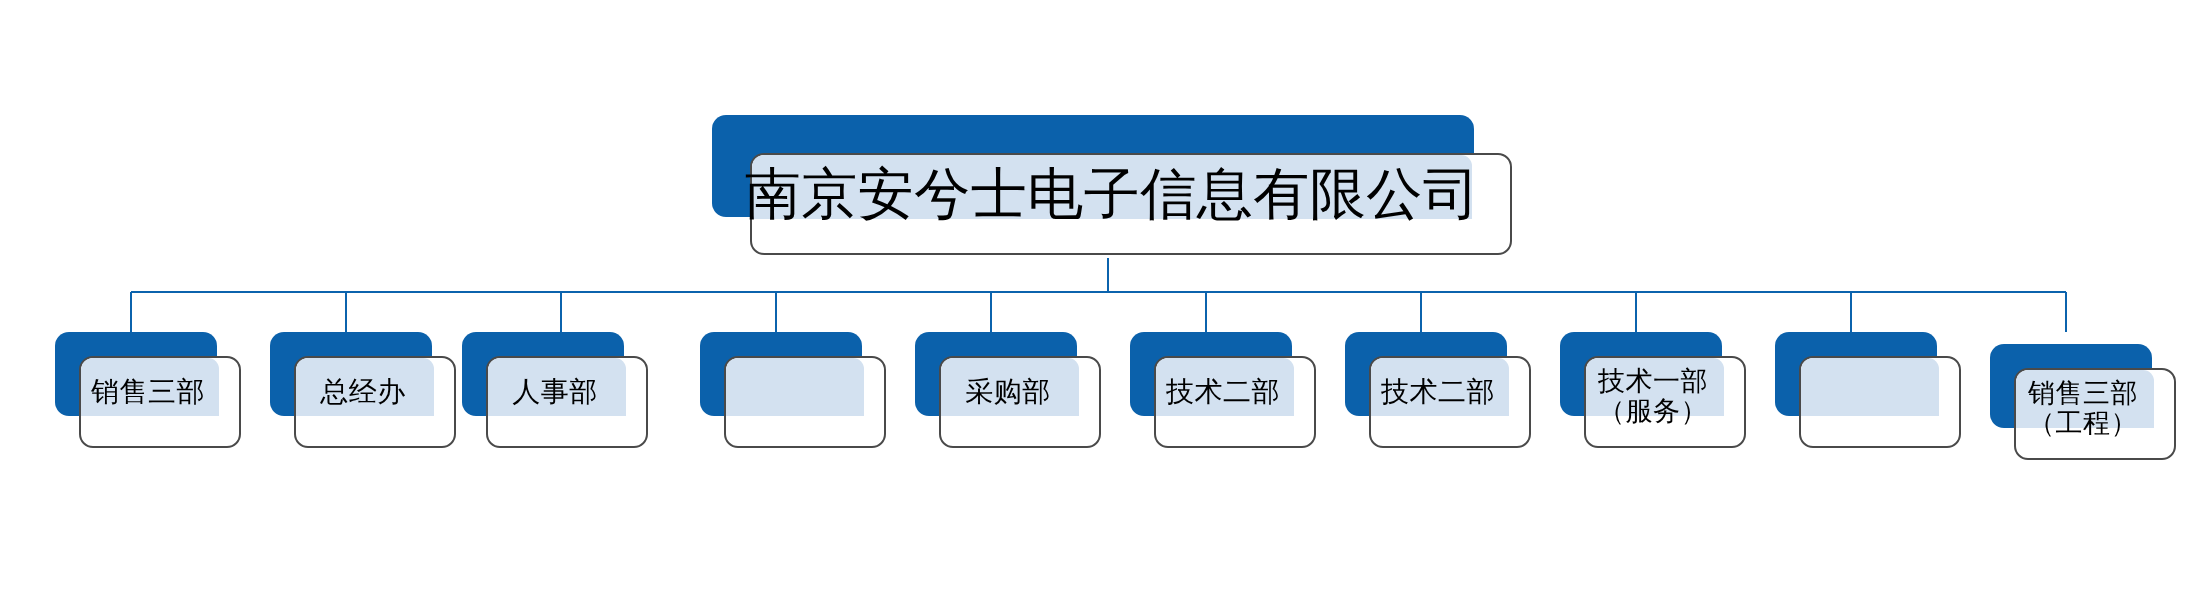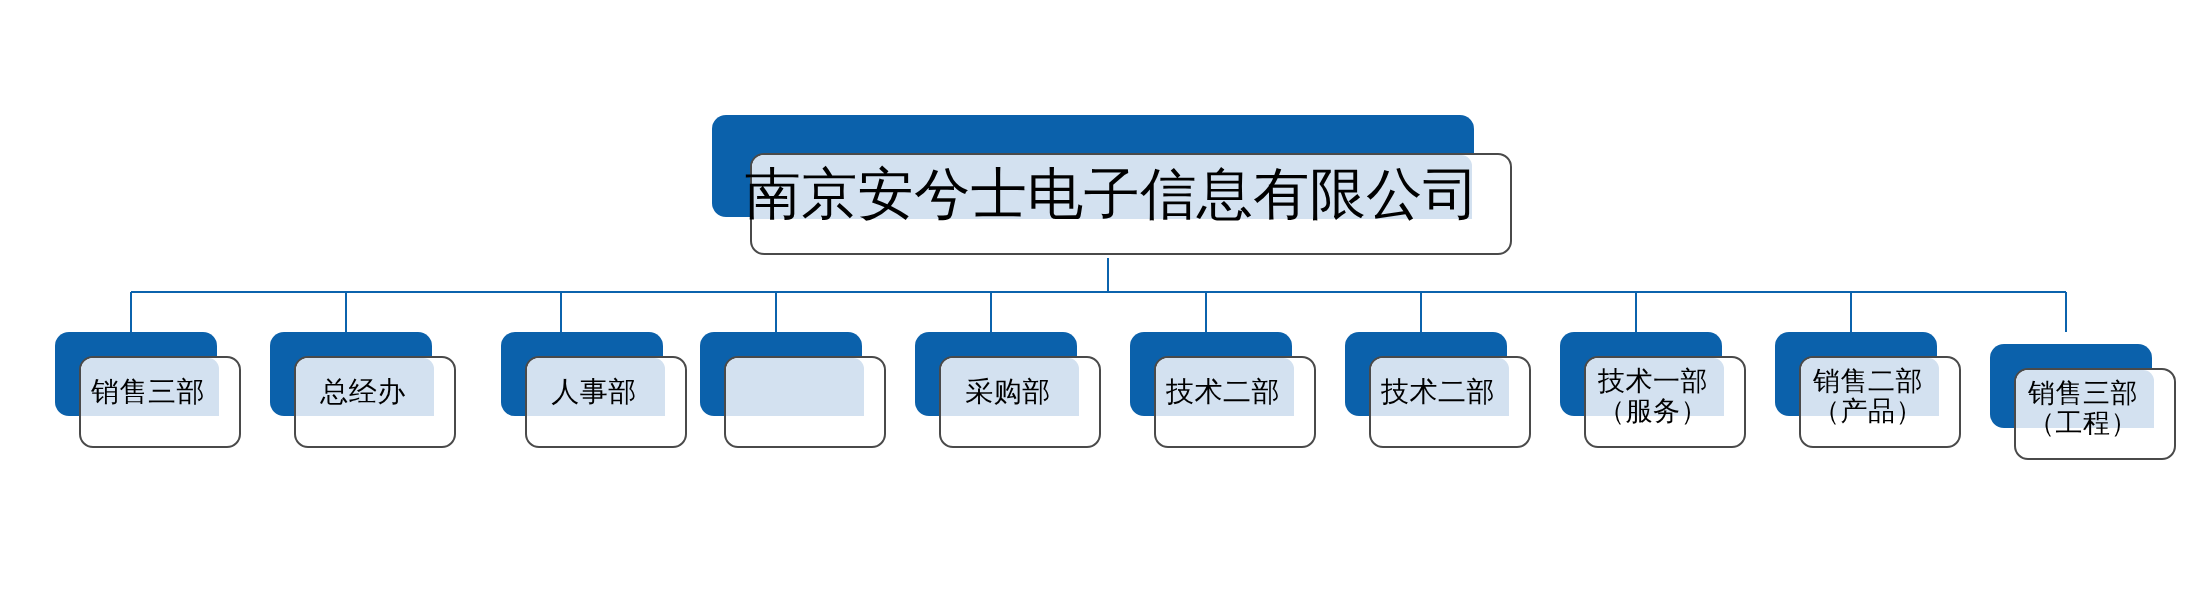--- a/index.html
+++ b/index.html
@@ -128,21 +128,21 @@
         </div>
         <div class="label">销售三部</div>
       </div>
       <div class="node child" style="left: 270px; top: 332px;">
         <div class="slab"></div>
         <div class="card">
           <div class="band"></div>
         </div>
         <div class="label">总经办</div>
       </div>
-      <div class="node child" style="left: 501px; top: 332px;">
+      <div class="node child" style="left: 462px; top: 332px;">
         <div class="slab"></div>
         <div class="card">
           <div class="band"></div>
         </div>
         <div class="label">人事部</div>
       </div>
       <div class="node child" style="left: 700px; top: 332px;">
         <div class="slab"></div>
         <div class="card">
           <div class="band"></div>
@@ -175,22 +175,20 @@
           <div class="band"></div>
         </div>
         <div class="label">技术一部
 （服务）</div>
       </div>
       <div class="node child two-line" style="left: 1775px; top: 332px;">
         <div class="slab"></div>
         <div class="card">
           <div class="band"></div>
         </div>
-        <div class="label">销售二部
-（产品）</div>
       </div>
       <div class="node child two-line" style="left: 1990px; top: 332px; margin-top: 12px;">
         <div class="slab"></div>
         <div class="card">
           <div class="band"></div>
         </div>
         <div class="label">销售三部
 （工程）</div>
       </div>
     </div>

